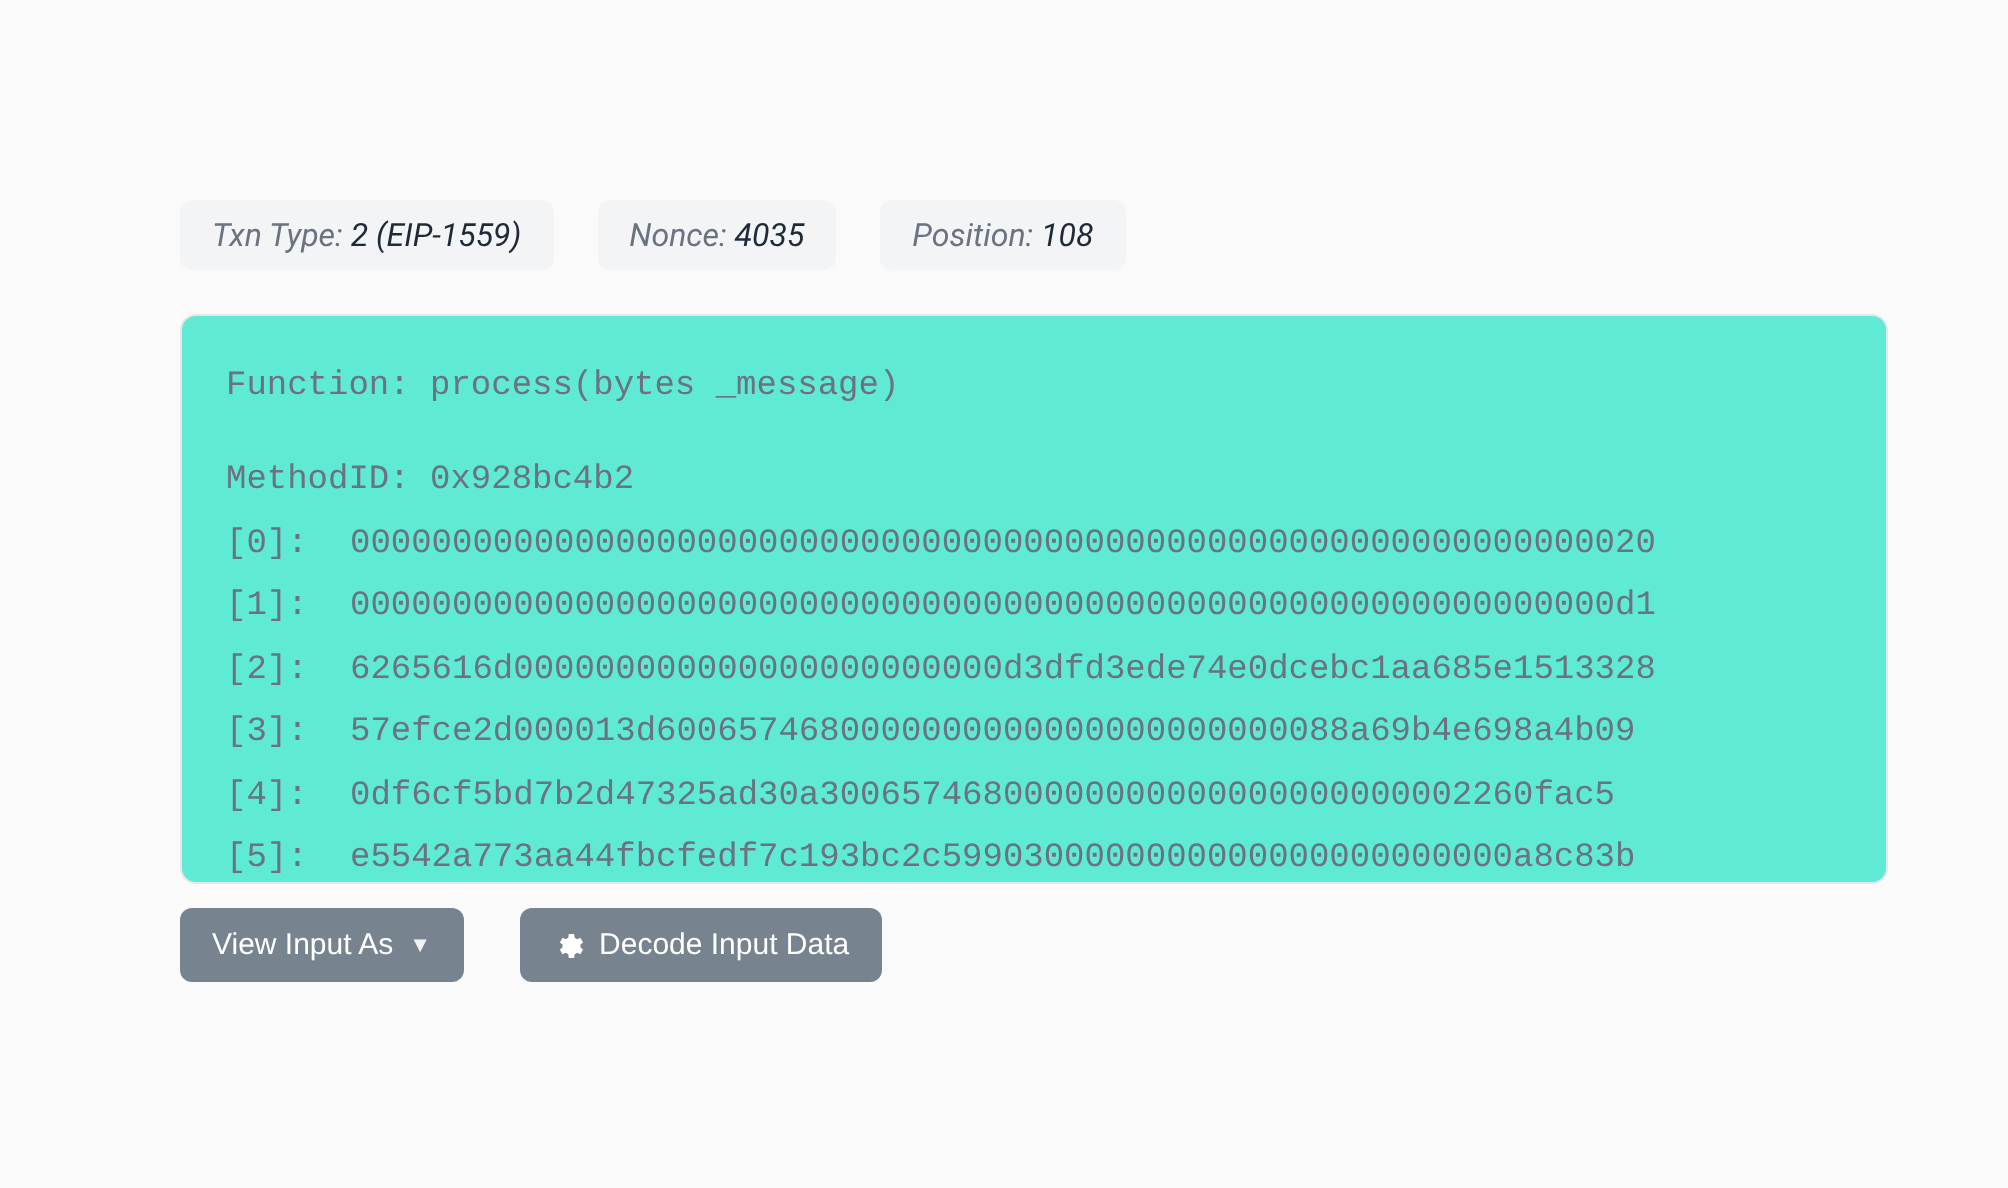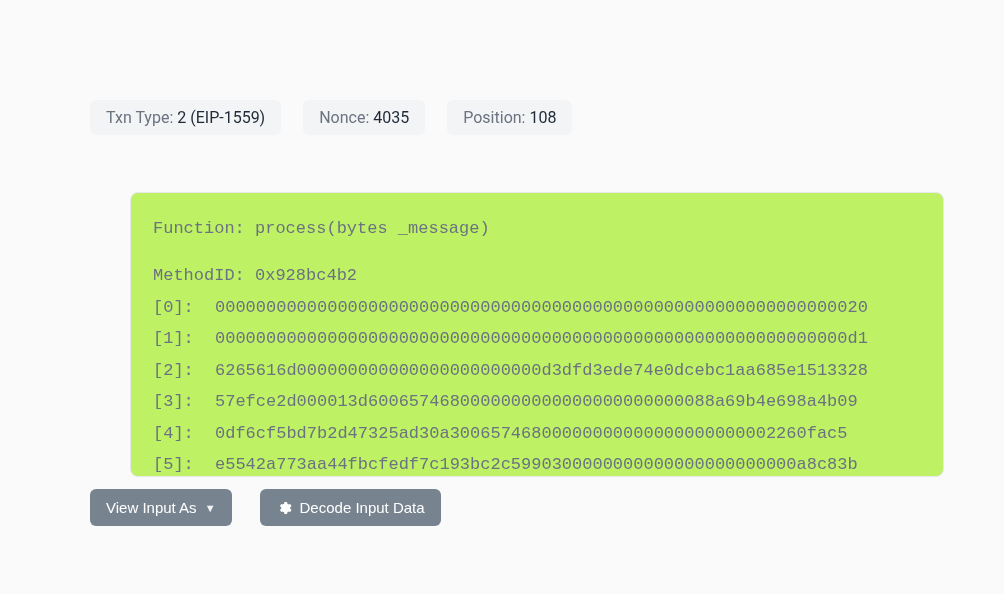--- a/index.html
+++ b/index.html
@@ -10,21 +10,22 @@
       width: 1004px;
       height: 594px;
       overflow: hidden;
     }
     .container {
       padding: 100px 60px 40px 90px;
     }
     .pills {
       display: flex;
       gap: 22px;
-      margin-bottom: 57px;
+      margin-bottom: 22px;
+      font-style: italic;
     }
     .pill {
       background: #f3f4f6;
       border-radius: 6px;
       padding: 8px 16px;
       font-size: 16px;
       color: #6b7280;
     }
     .pill .value {
       color: #1f2937;
@@ -34,23 +35,22 @@
       border: 1px solid #e5e7eb;
       border-radius: 8px;
       padding: 20px 22px 24px 22px;
       font-family: "SFMono-Regular", Consolas, "Liberation Mono", Menlo, monospace;
       font-size: 17px;
       line-height: 1.85;
       color: #6b7280;
       white-space: nowrap;
       overflow: hidden;
       height: 285px;
-      background: #bef264;
+      background: #5eead4;
       margin-bottom: 12px;
-      margin-left: 40px;
     }
     .data-block { margin-top: 16px; }
     .row-line { white-space: nowrap; }
     .idx { display: inline-block; width: 62px; }
     .button-row {
       display: flex;
       gap: 28px;
     }
     .btn {
       background: #77838f;

